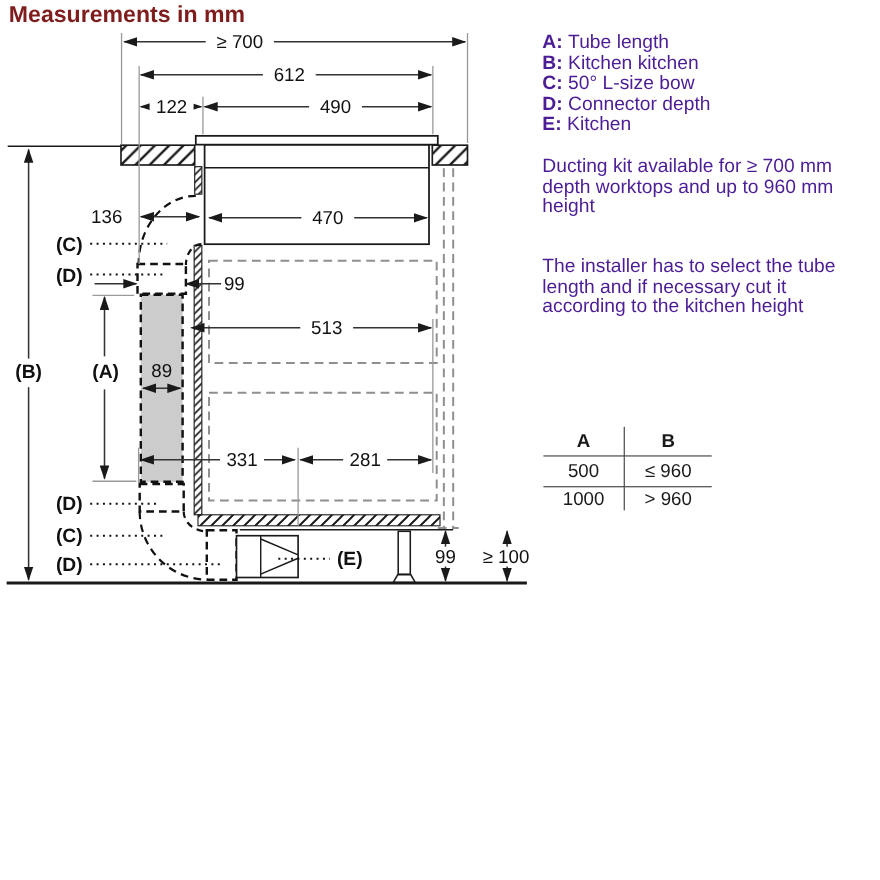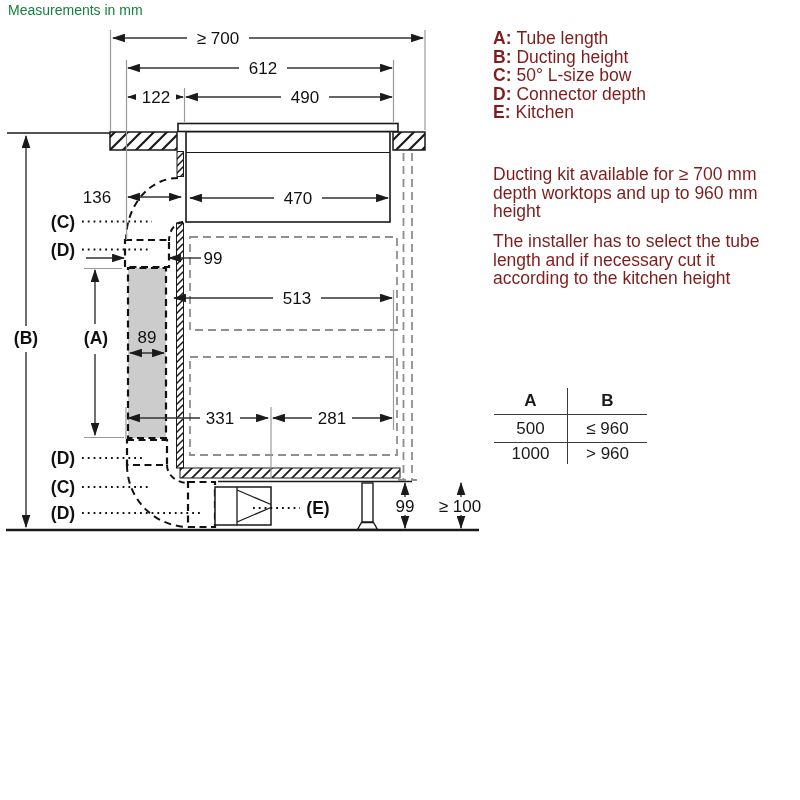--- a/index.html
+++ b/index.html
@@ -2,32 +2,32 @@
 <html><head>
 <meta charset="utf-8">
 <style>
   html,body{margin:0;padding:0;}
   body{
     width:800px;height:800px;position:relative;background:#ffffff;
     font-family:"Liberation Sans", sans-serif;color:#1a1a1a;
     -webkit-font-smoothing:antialiased;
   }
   .page-title{
-    position:absolute;left:8px;top:2px;font-size:14px;color:#15803d;
+    position:absolute;left:8px;top:2px;font-size:21px;color:#7f1d1d;font-weight:bold;
   }
   svg{position:absolute;left:0;top:0;}
   svg text{font-family:"Liberation Sans", sans-serif;fill:#111;}
   .dim-text{font-size:17px;}
   .callout-text{font-size:17.5px;font-weight:bold;}
-  .right-col{position:absolute;left:493px;font-size:17.5px;line-height:18.6px;color:#7f1d1d;}
+  .right-col{position:absolute;left:493px;font-size:17.5px;line-height:18.6px;color:#4c1d95;}
   .legend{top:29px;width:300px;}
   .legend-row{white-space:nowrap;}
   .legend-key{font-weight:bold;margin-right:5px;}
   .note{width:298px;}
-  .note-ducting{top:141px;margin-top:24px;}
+  .note-ducting{top:141px;}
   .note-installer{top:232px;}
   .dim-table{
     position:absolute;left:494px;top:388px;width:153px;font-size:17px;
     display:grid;grid-template-columns:74px 79px;grid-auto-rows:auto;
   }
   .dim-table .cell{
     display:flex;align-items:center;justify-content:center;
     height:25px;
   }
   .dim-table .c1{border-right:1.6px solid #3a3a3a;}
@@ -182,21 +182,21 @@
     <text x="63" y="256" class="callout-text">(D)</text>
     <text x="63" y="464" class="callout-text">(D)</text>
     <text x="63" y="493" class="callout-text">(C)</text>
     <text x="63" y="519" class="callout-text">(D)</text>
     <text x="318" y="514" class="callout-text">(E)</text>
   </g>
 </svg>
 
 <div class="right-col legend">
   <div class="legend-row"><span class="legend-key">A:</span><span>Tube length</span></div>
-  <div class="legend-row"><span class="legend-key">B:</span><span>Ducting height</span></div>
+  <div class="legend-row"><span class="legend-key">B:</span><span>Kitchen kitchen</span></div>
   <div class="legend-row"><span class="legend-key">C:</span><span>50° L-size bow</span></div>
   <div class="legend-row"><span class="legend-key">D:</span><span>Connector depth</span></div>
   <div class="legend-row"><span class="legend-key">E:</span><span>Kitchen</span></div>
 </div>
 
 <div class="right-col note note-ducting">Ducting kit available for ≥ 700 mm depth worktops and up to 960 mm height</div>
 <div class="right-col note note-installer">The installer has to select the tube length and if necessary cut it according to the kitchen height</div>
 
 <div class="dim-table">
   <div class="cell c1 hdr r1">A</div>

